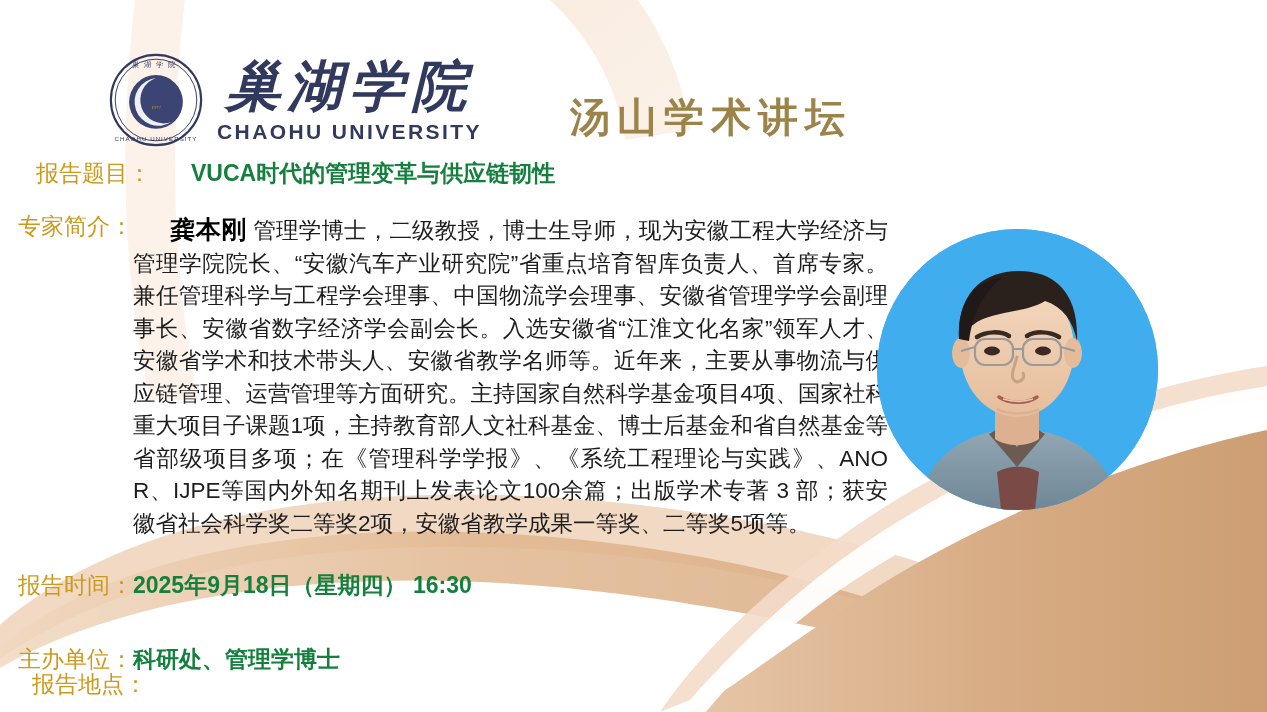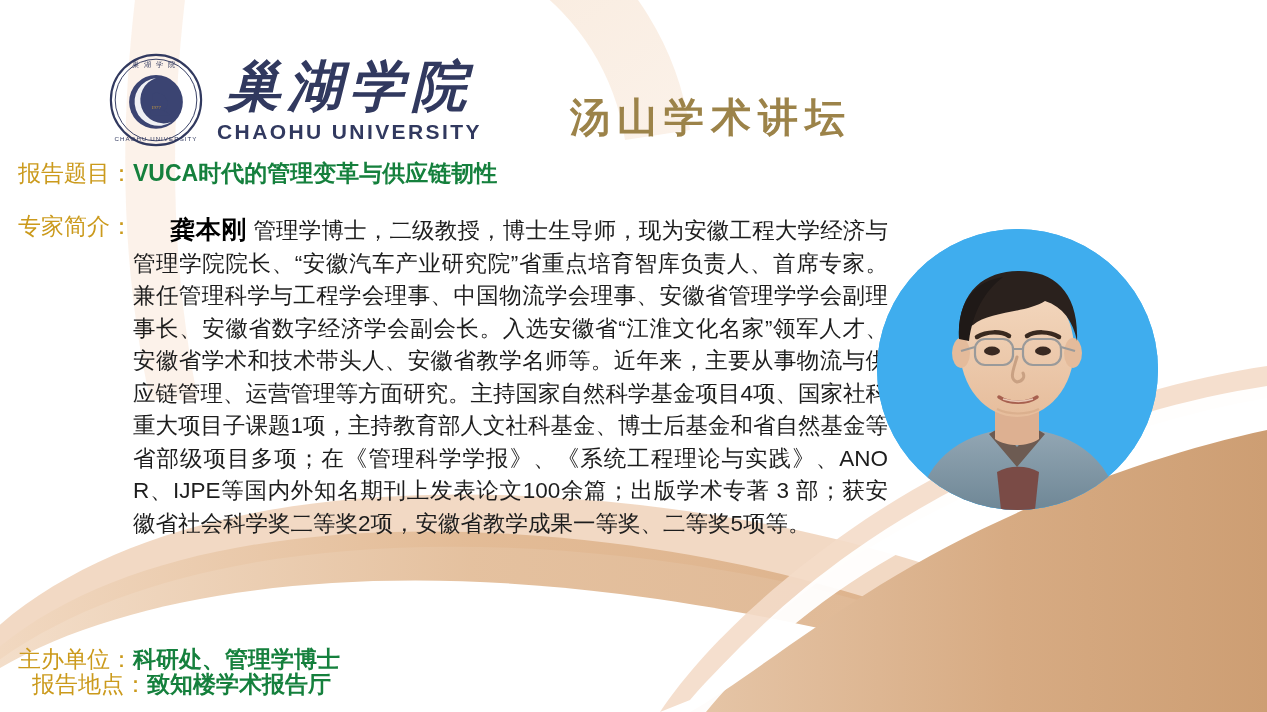--- a/index.html
+++ b/index.html
@@ -123,21 +123,21 @@
     line-height: 1.38;
   }
   .value-strong {
     color: #15803d;
     font-size: 23px;
     font-weight: 700;
     white-space: nowrap;
     line-height: 1.38;
   }
 
-  #row-title { left: 18px; top: 158px; }
+  #row-title { left: 36px; top: 158px; gap: 40px; }
   #row-bio   { left: 18px; top: 211px; width: 870px; }
   #row-time  { left: 18px; top: 570px; }
   #row-place { left: 32px; top: 625px; margin-top: 44px; }
   #row-host  { left: 18px; top: 644px; }
 
   .bio-body {
     font-size: 22.5px;
     color: #1d1d1d;
     line-height: 1.445;
     text-align: justify;
@@ -296,24 +296,27 @@
 
       <path d="M 140 128 C 136 142, 132 150, 140 153 C 146 152, 148 148, 146 144" stroke="#c9a183" stroke-width="3" fill="none" stroke-linecap="round"></path>
 
       <path d="M 122 168 C 132 175, 150 175, 160 168" stroke="#a7604f" stroke-width="3.4" fill="none" stroke-linecap="round"></path>
       <path d="M 126 170 C 136 173, 147 173, 156 170" stroke="#e8c6b4" stroke-width="1.6" fill="none"></path>
 
       <path d="M 120 180 C 132 186, 150 186, 162 180" stroke="#d5a988" stroke-width="2" fill="none" opacity="0.7"></path>
     </svg>
   </div>
 
+  <div class="row" id="row-time">
+    <span class="label">报告时间：</span>
+    <span class="value-strong">2025年9月18日（星期四） 16:30</span>
+  </div>
 
   <div class="row" id="row-place">
     <span class="label">报告地点：</span>
-    <span class="value-strong">致知楼学术报告厅</span>
   </div>
 
   <div class="row" id="row-host">
     <span class="label">主办单位：</span>
     <span class="value-strong">科研处、管理学博士</span>
   </div>
 
 </div>
 
 </body></html>

